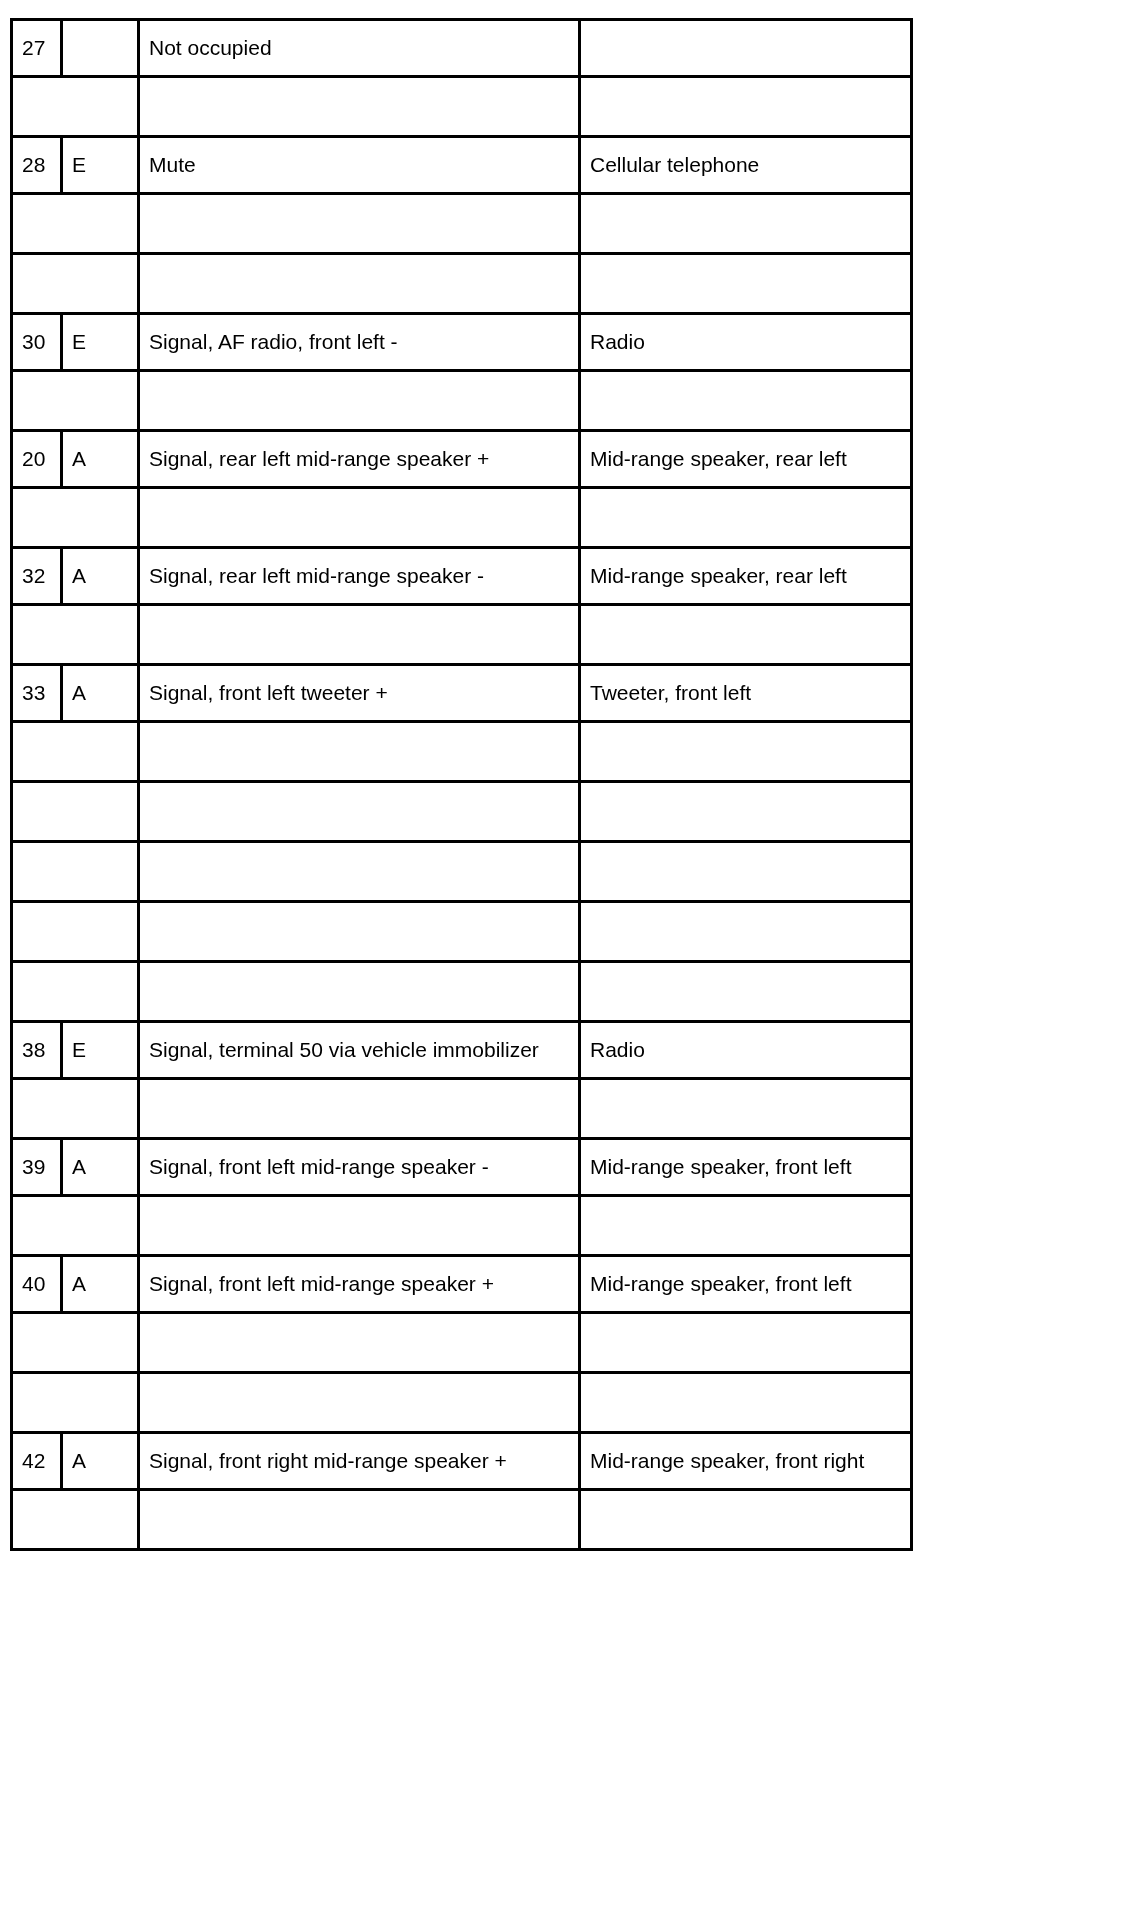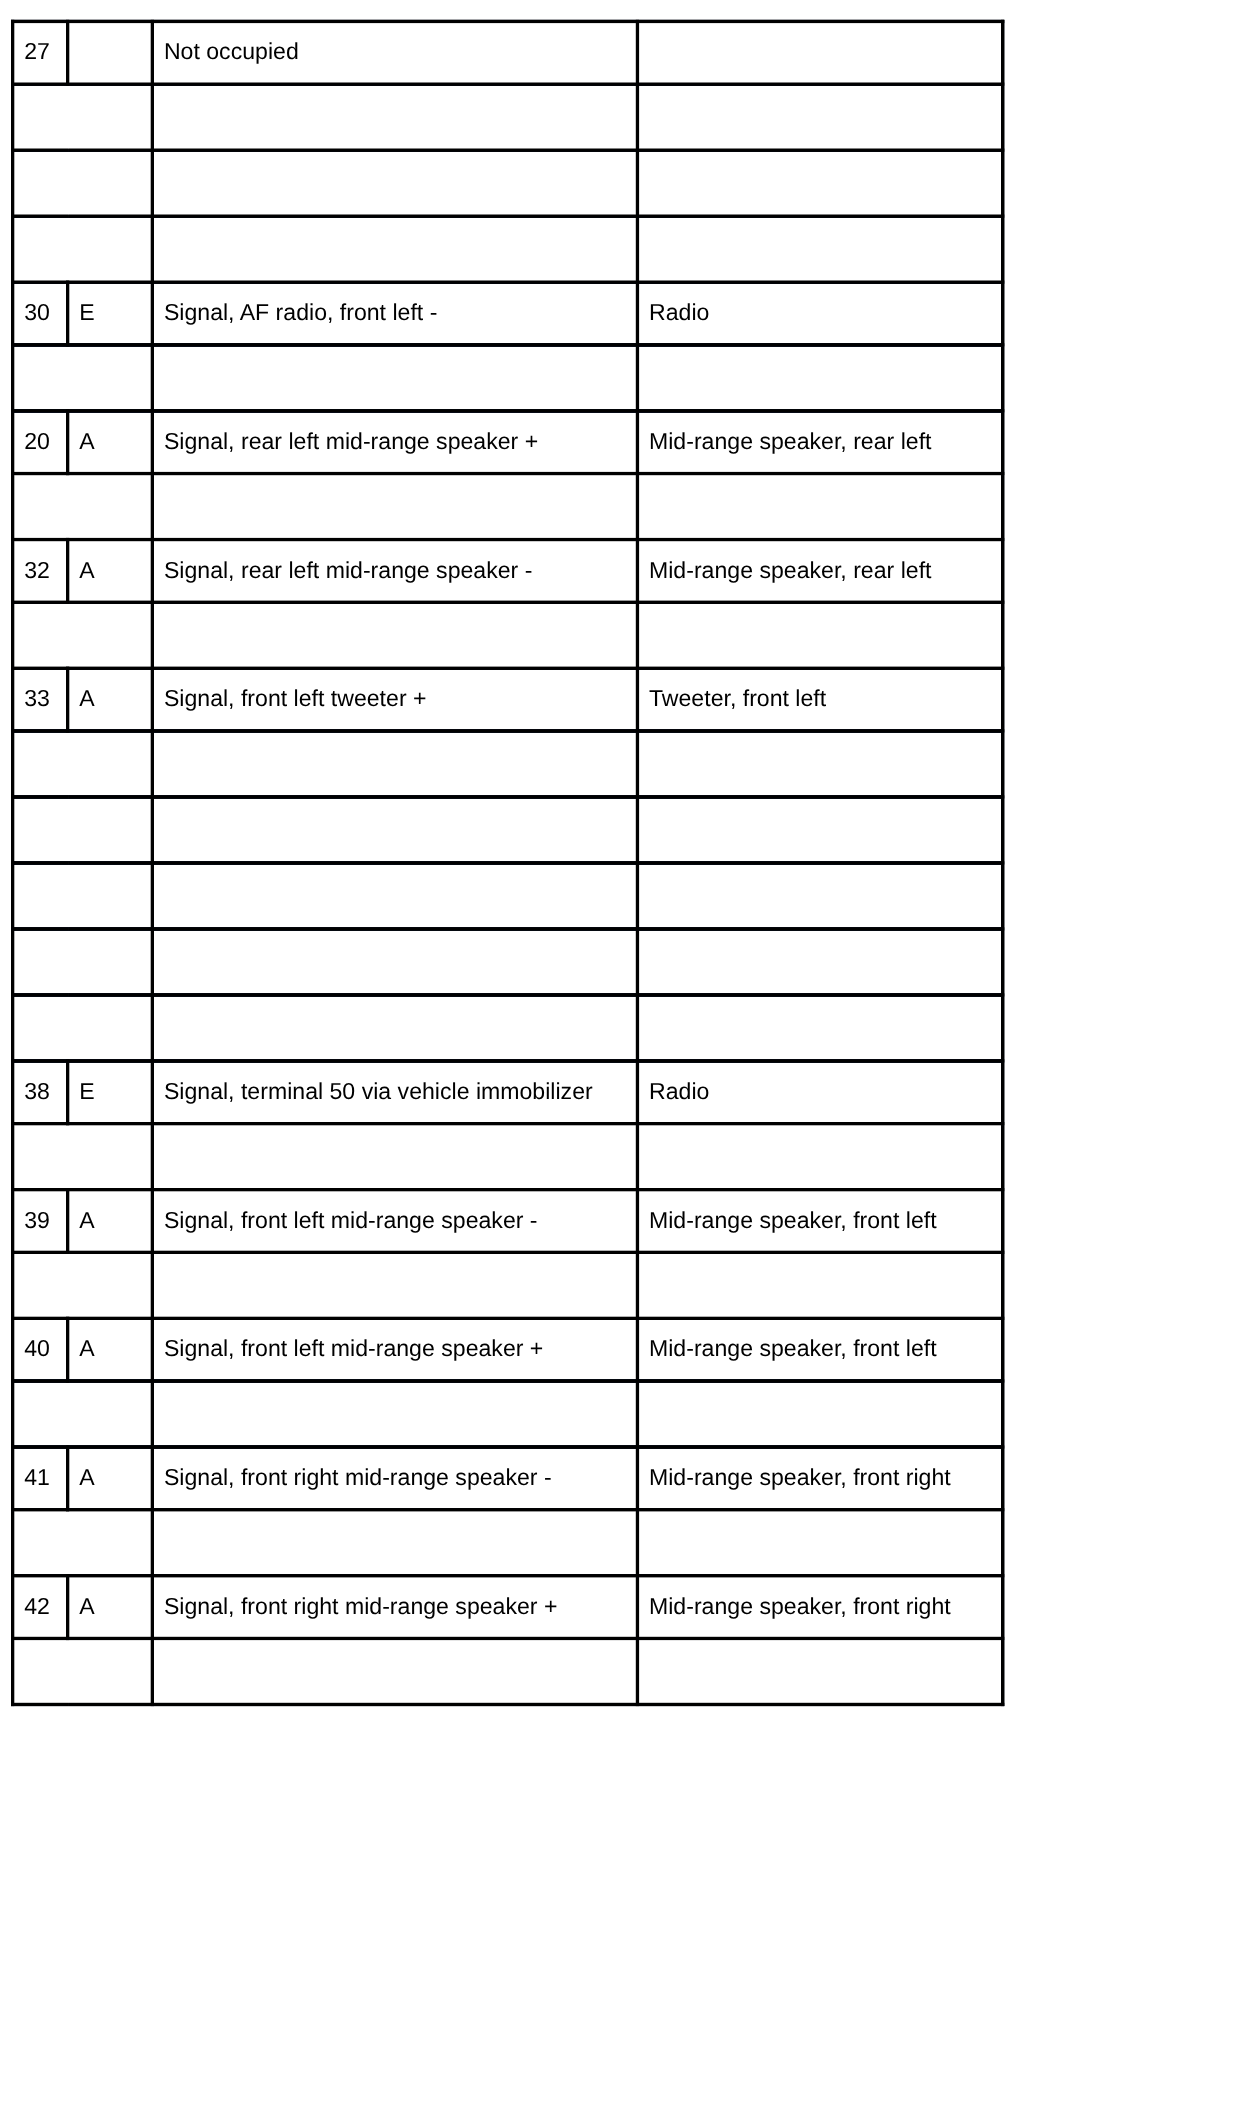--- a/index.html
+++ b/index.html
@@ -13,21 +13,21 @@
     font-family: "Liberation Sans", sans-serif;
     color: #000000;
     overflow: hidden;
   }
   .page {
     padding: 18px 0 0 10px;
   }
   table.pin-table {
     border-collapse: collapse;
     table-layout: fixed;
-    background: #0f172a;
+    background: #404040;
   }
   table.pin-table td {
     border: 3px solid #000000;
     padding: 0 4px 0 9px;
     font-size: 21px;
     line-height: 1.1;
     color: #000000;
     white-space: nowrap;
     overflow: hidden;
     vertical-align: middle;
@@ -55,20 +55,26 @@
         <tr class="content-row">
           <td>27</td>
           <td></td>
           <td>Not occupied</td>
           <td></td>
         </tr>
         <tr class="spacer-row">
           <td colspan="2"></td>
           <td></td>
           <td></td>
+        </tr>
+        <tr class="content-row">
+          <td>28</td>
+          <td>E</td>
+          <td>Mute</td>
+          <td>Cellular telephone</td>
         </tr>
         <tr class="spacer-row">
           <td colspan="2"></td>
           <td></td>
           <td></td>
         </tr>
         <tr class="spacer-row">
           <td colspan="2"></td>
           <td></td>
           <td></td>
@@ -163,26 +169,20 @@
           <td>40</td>
           <td>A</td>
           <td>Signal, front left mid-range speaker +</td>
           <td>Mid-range speaker, front left</td>
         </tr>
         <tr class="spacer-row">
           <td colspan="2"></td>
           <td></td>
           <td></td>
         </tr>
-        <tr class="content-row">
-          <td>41</td>
-          <td>A</td>
-          <td>Signal, front right mid-range speaker -</td>
-          <td>Mid-range speaker, front right</td>
-        </tr>
         <tr class="spacer-row">
           <td colspan="2"></td>
           <td></td>
           <td></td>
         </tr>
         <tr class="content-row">
           <td>42</td>
           <td>A</td>
           <td>Signal, front right mid-range speaker +</td>
           <td>Mid-range speaker, front right</td>

